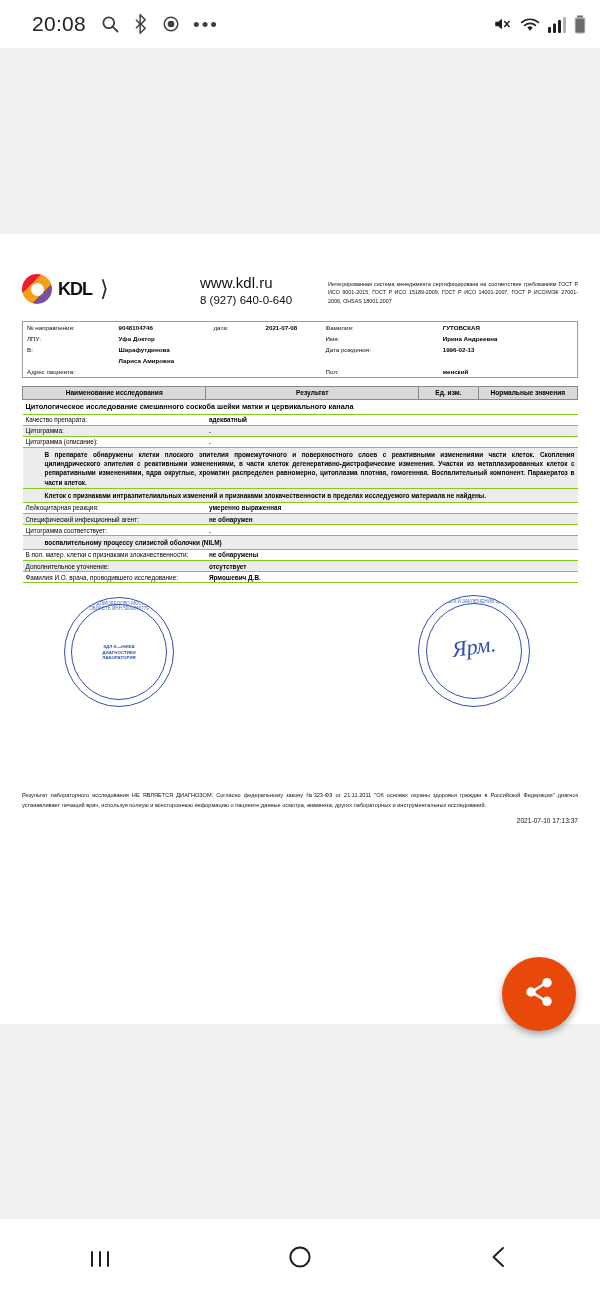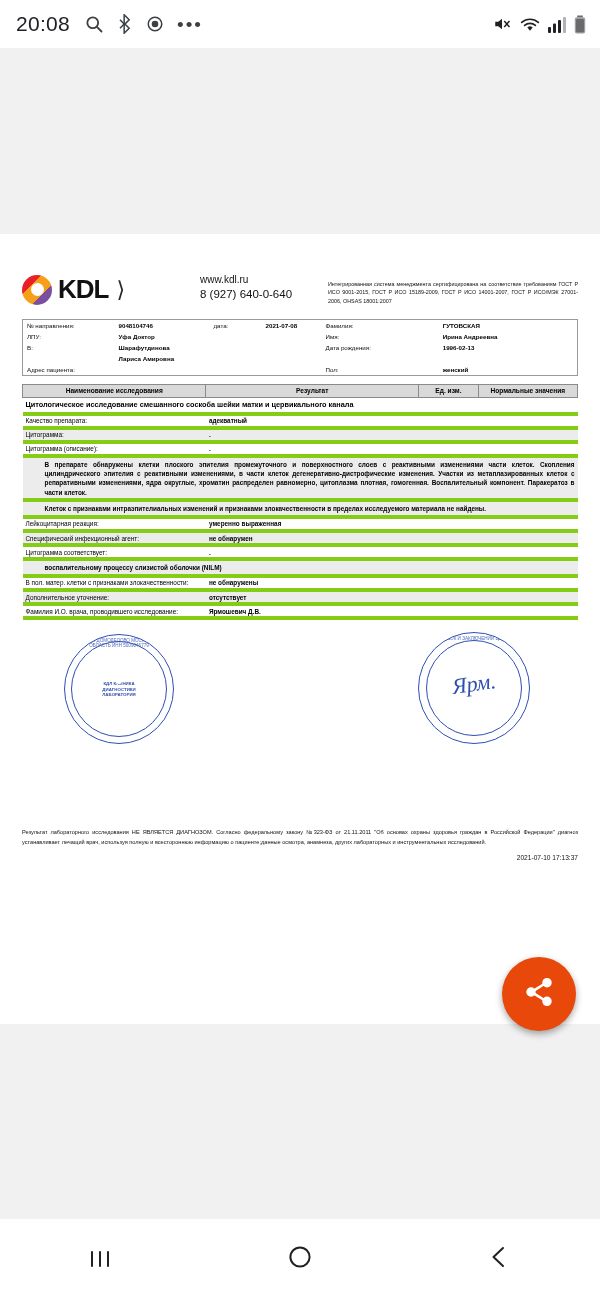--- a/index.html
+++ b/index.html
@@ -10,21 +10,21 @@
     overflow: hidden;
   }
   body { position: relative; }
 
   
   .statusbar {
     height: 48px;
     background: #ffffff;
     display: flex;
     align-items: center;
-    padding: 0 16px;
+    padding: 0 32px;
     position: relative;
     border-radius: 20px;
   }
   .sb-clock {
     font-size: 21px;
     color: #202124;
     letter-spacing: .3px;
     margin-right: 14px;
   }
   .sb-icons-left { display: flex; align-items: center; gap: 13px; }
@@ -59,24 +59,24 @@
   .kdl-badge {
     width: 30px; height: 30px; border-radius: 50%;
     background: linear-gradient(135deg,#e8202a 0 33%, #f6a01a 33% 66%, #7b4fa0 66% 100%);
     position: relative; flex: none;
   }
   .kdl-badge::after {
     content: ""; position: absolute; left: 50%; top: 50%;
     width: 13px; height: 13px; margin: -6.5px 0 0 -6.5px;
     background: #fff; border-radius: 50%;
   }
-  .kdl-word { font-size: 26px; font-weight: 700; letter-spacing: -1px; color: #111; }
+  .kdl-word { font-size: 18px; font-weight: 700; letter-spacing: -1px; color: #111; }
   .chev { font-size: 22px; color: #2a2a2a; margin: 0 8px 0 2px; }
   .site { line-height: 1.25; }
-  .site .url { font-size: 10px; color: #111; }
+  .site .url { font-size: 15px; color: #111; }
   .site .tel { font-size: 11.5px; color: #111; }
   .cert {
     margin-left: auto; width: 250px; font-size: 5.4px; line-height: 1.55;
     color: #111; text-align: justify; padding-top: 6px;
   }
 
   
   table.pt {
     width: 100%; border-collapse: collapse; margin-top: 14px;
     border: 1px solid #9a9a9a;
@@ -87,21 +87,21 @@
   .nm { font-weight: 700; font-size: 8.6px; }
   .pt .c1 { width: 92px; }
   .pt .c2 { width: 95px; }
   .pt .c3 { width: 52px; }
   .pt .c4 { width: 60px; }
 
   
   table.res { width: 100%; border-collapse: collapse; margin-top: 8px; }
   table.res td {
     font-size: 6.4px; padding: 1.6px 3px; vertical-align: top;
-    border-bottom: 4px solid #84cc16;
+    border-bottom: 1px solid #84cc16;
   }
   .res .head td {
     background: #d9d9d9; border: 1px solid #8a8a8a;
     text-align: center; font-weight: 700; font-size: 6.6px; padding: 2.2px 3px;
   }
   .res .zebra { background: #ececec; }
   .res .title td { font-weight: 700; font-size: 7.3px; padding: 2.5px 3px; }
   .c-name { width: 185px; }
   .c-res  { width: 215px; }
   .c-unit { width: 60px; text-align: center; }

